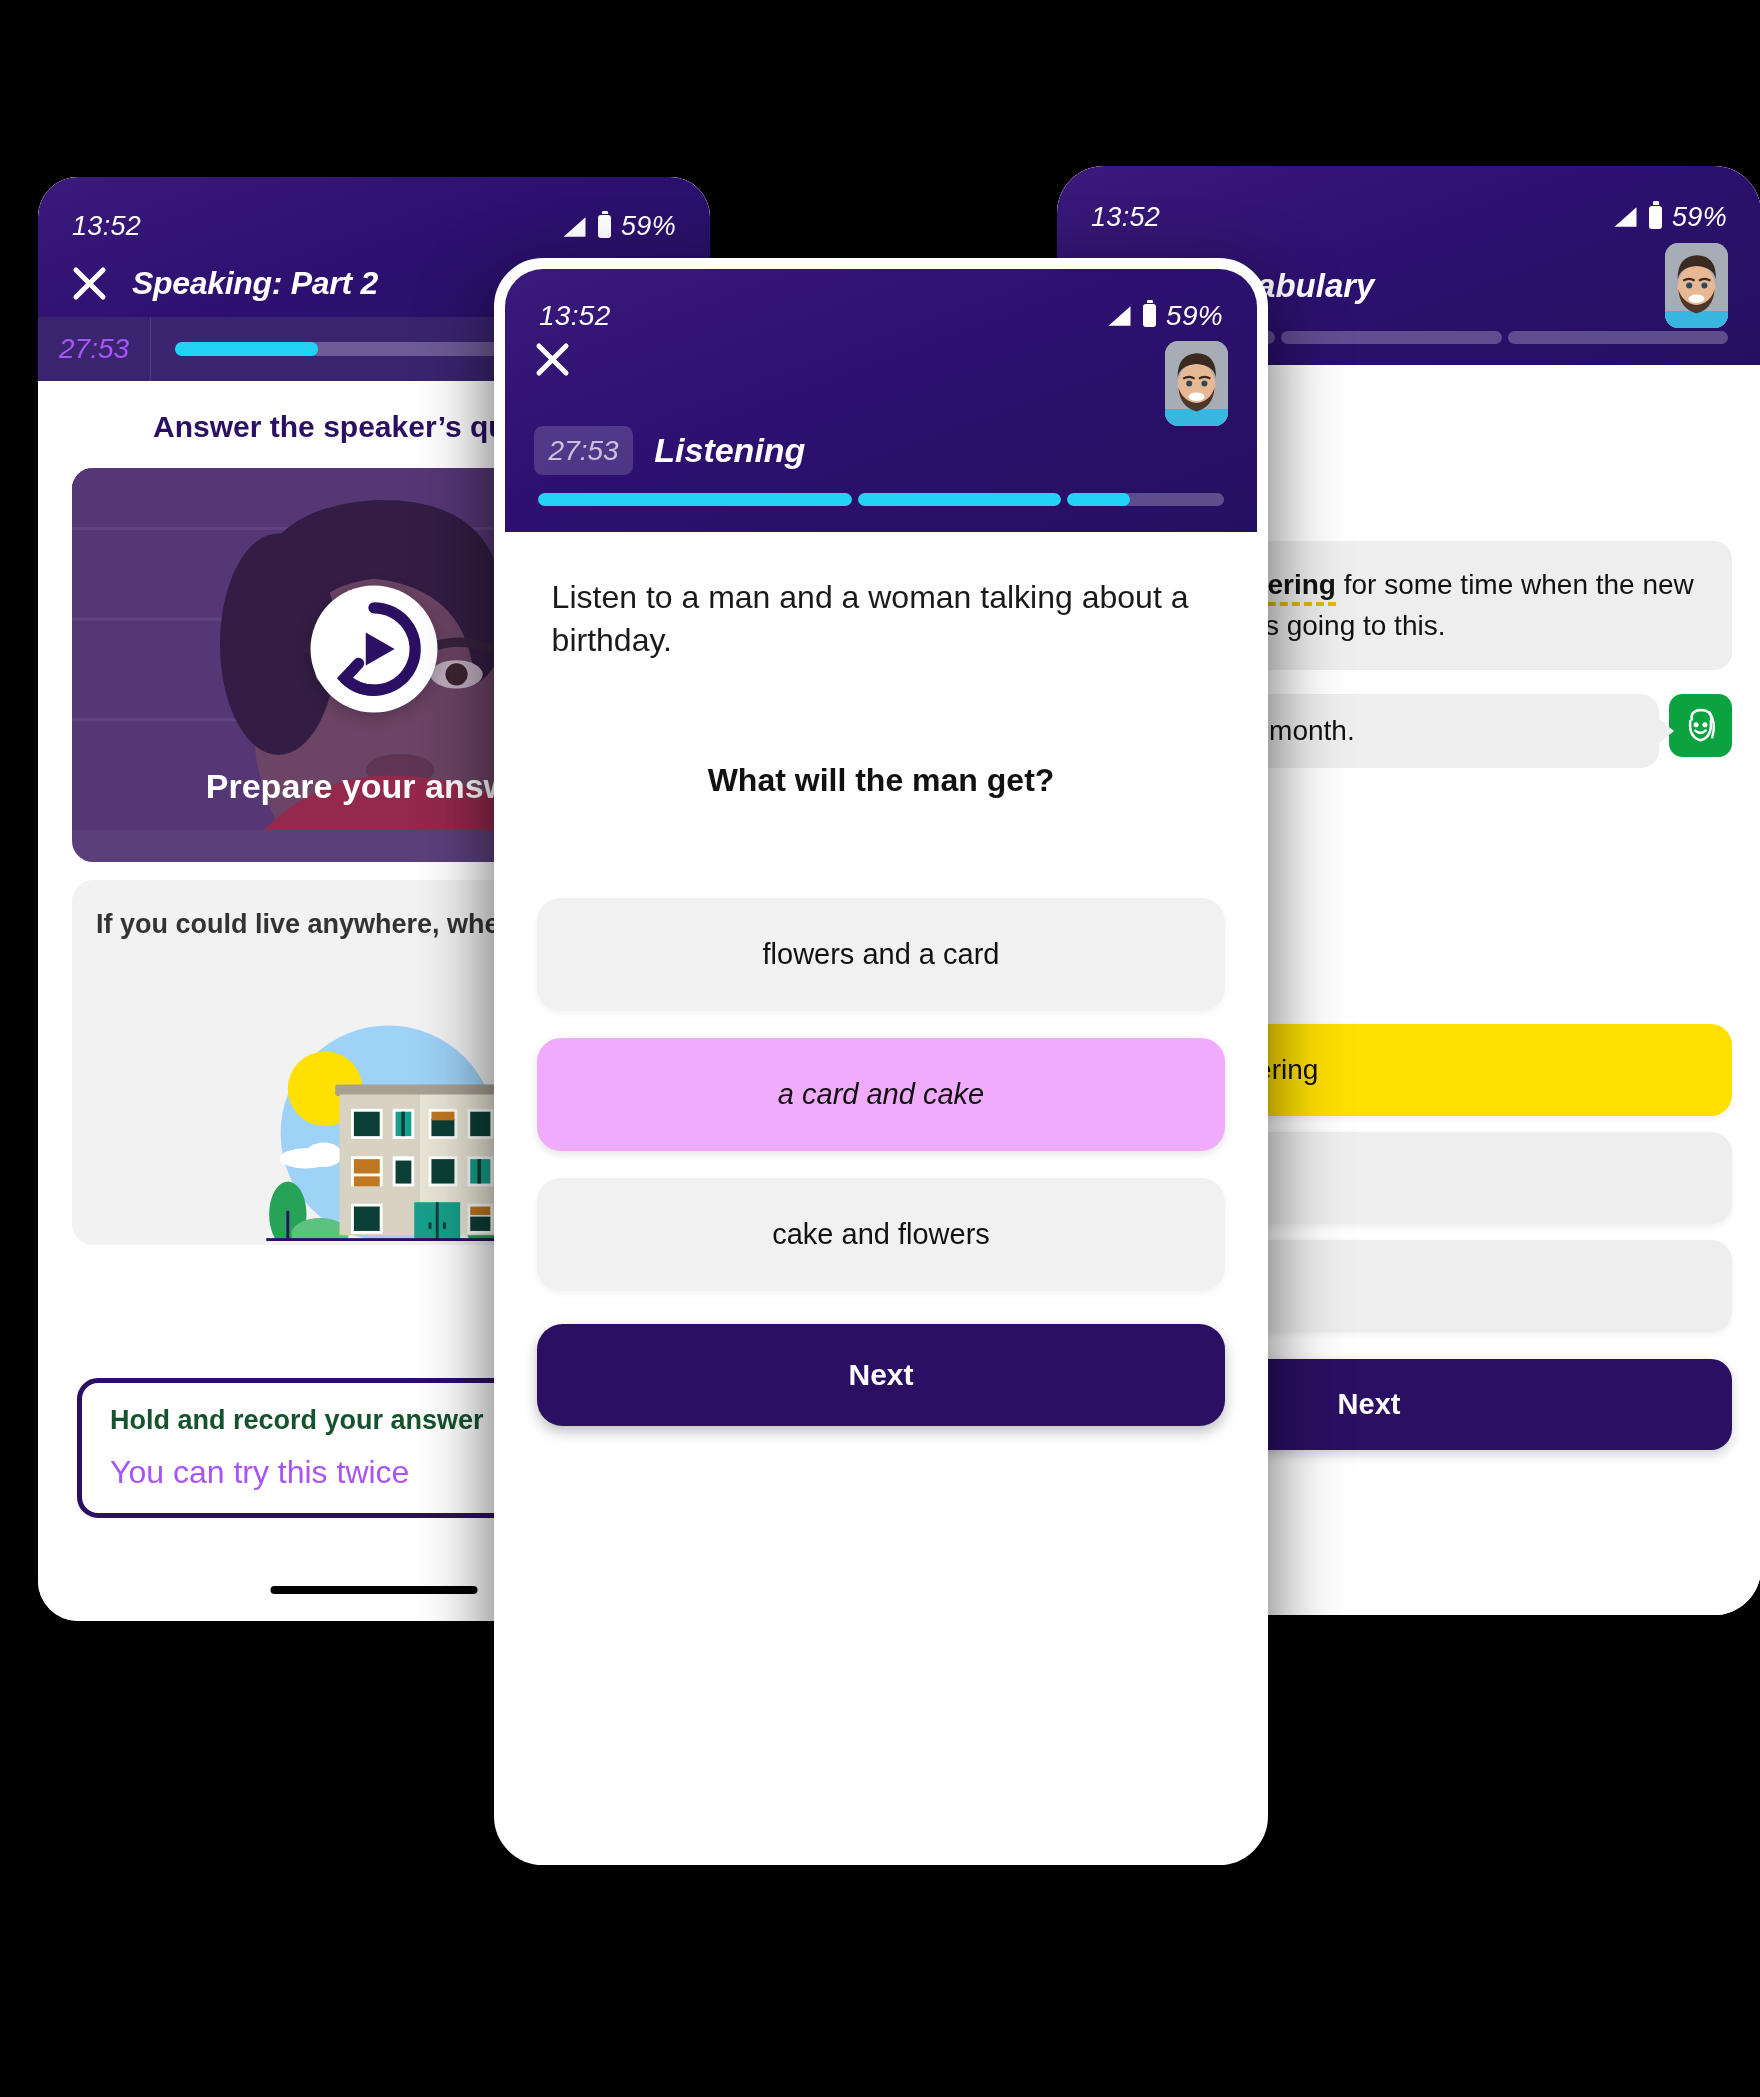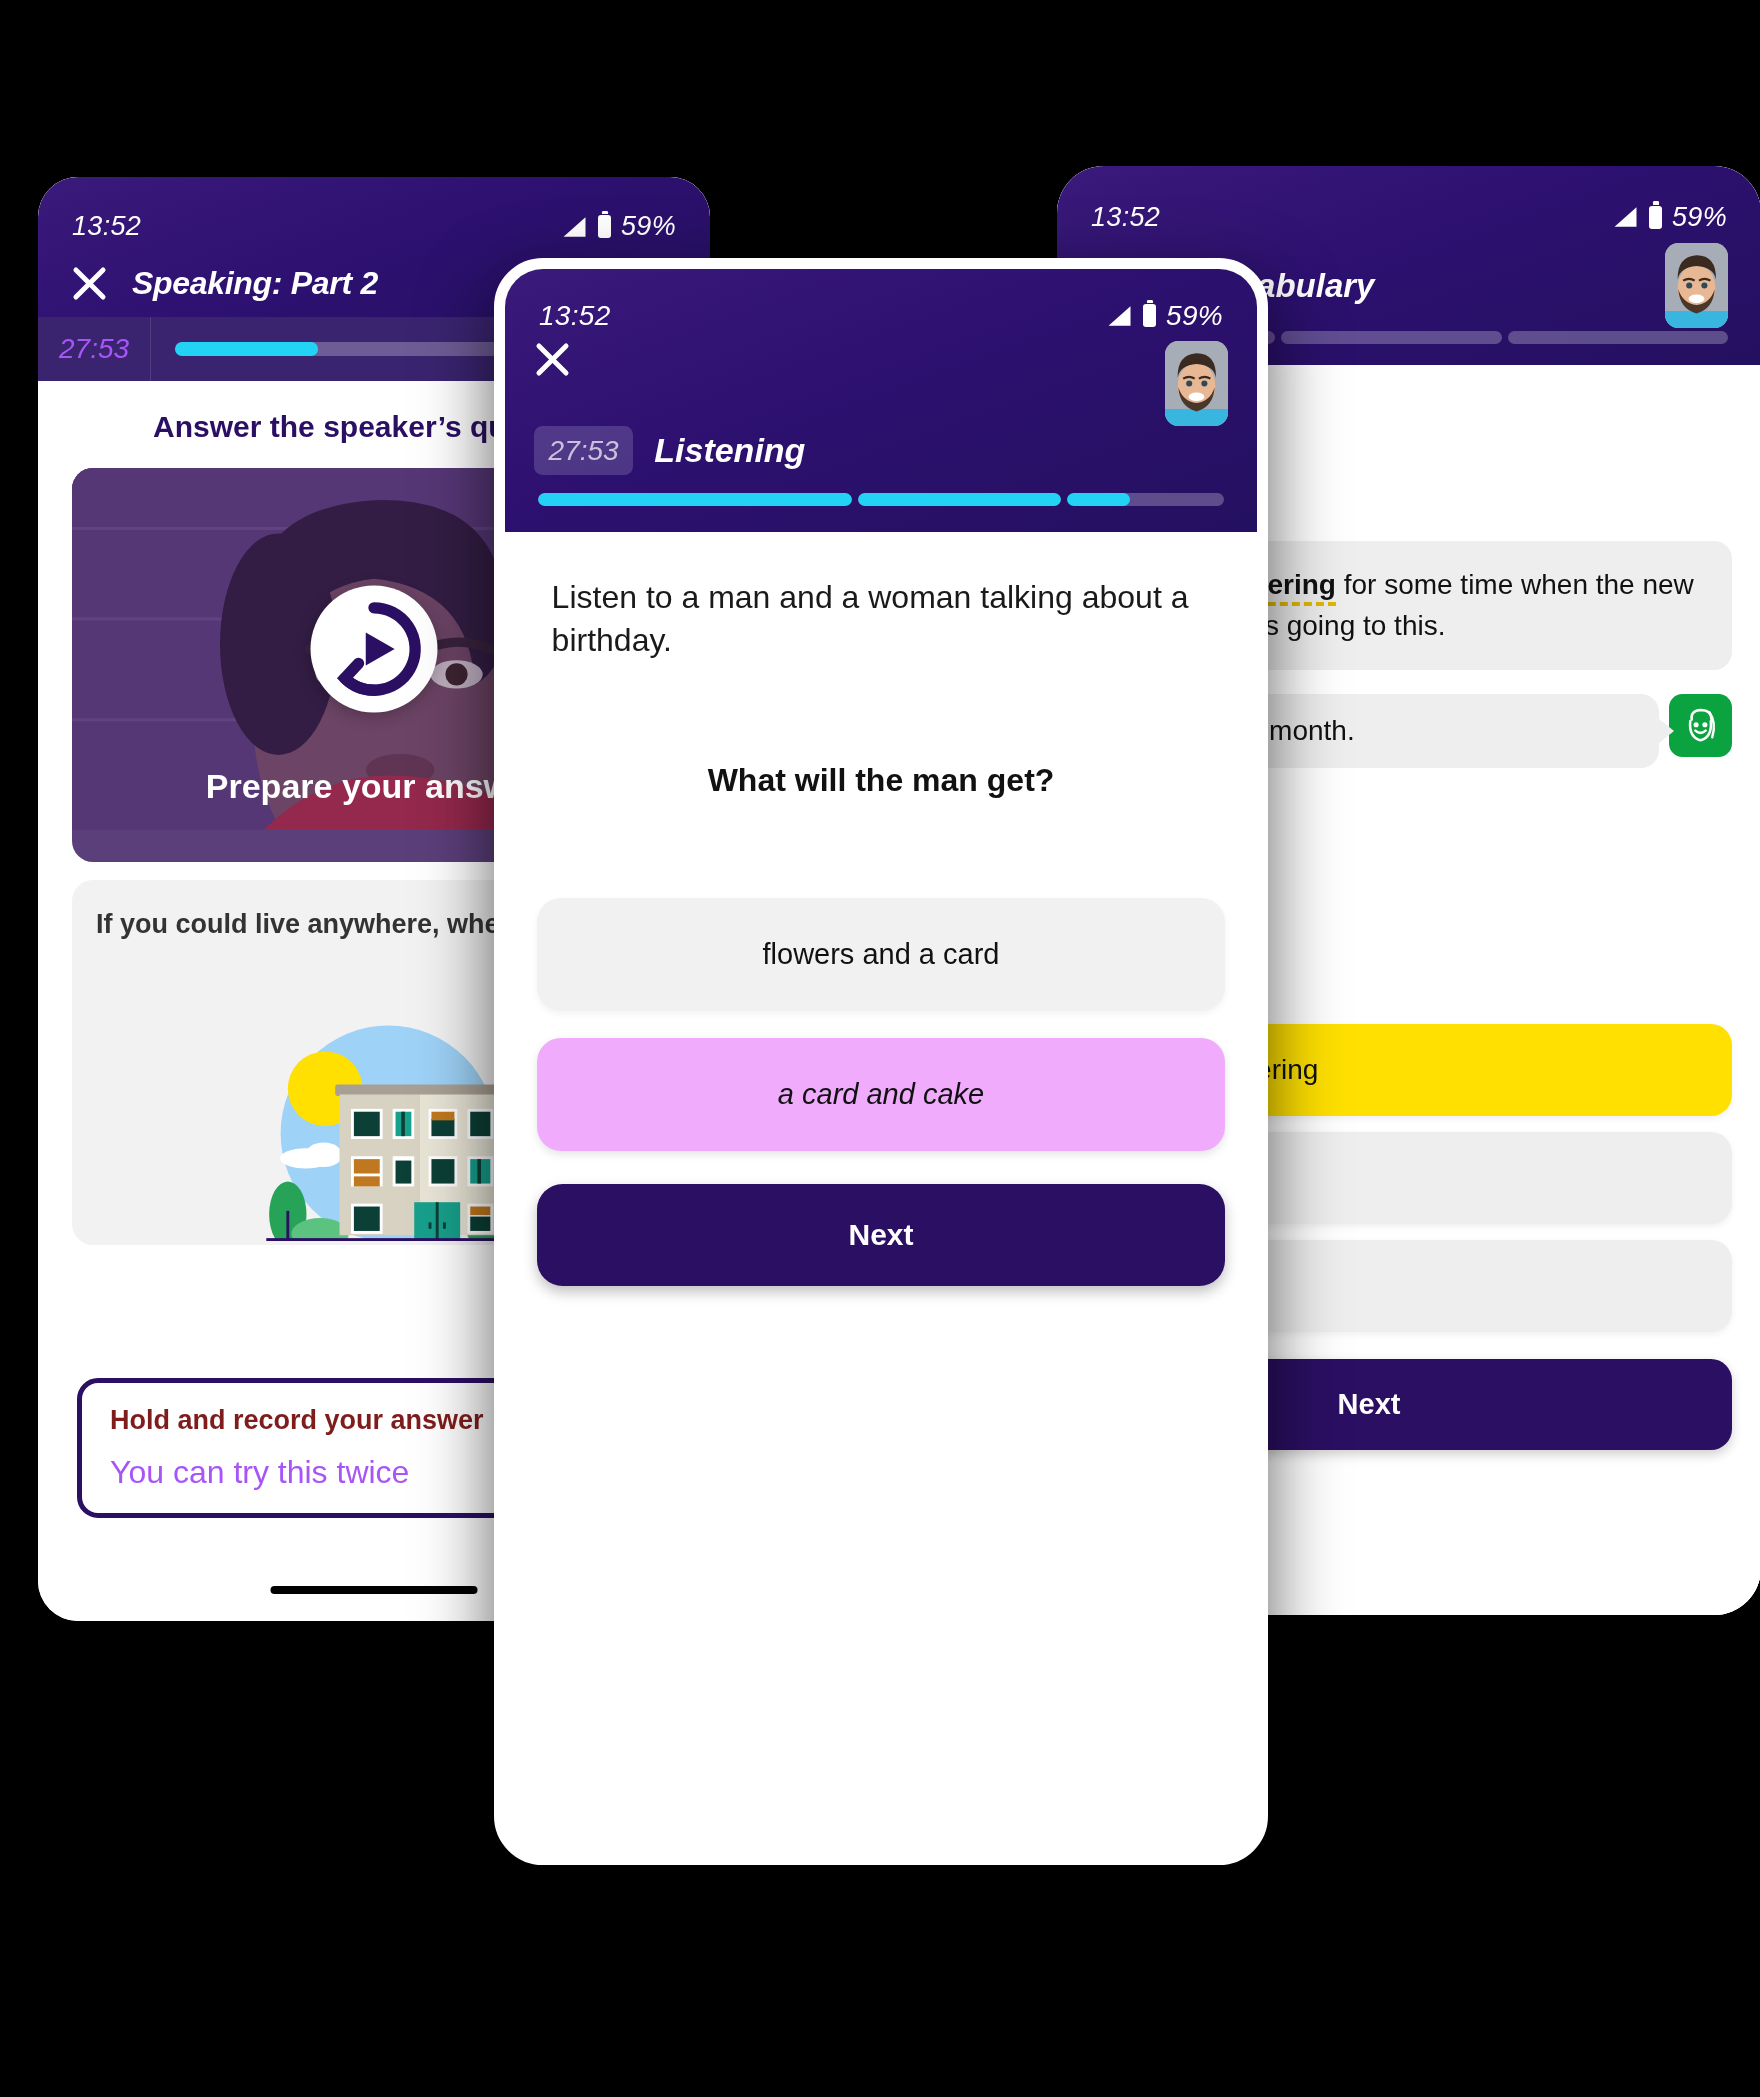--- a/index.html
+++ b/index.html
@@ -109,21 +109,21 @@
   }
   .illus-q {
     padding: 27px 24px 0 24px; text-align:center; color:#333; font-size: 27px;
     font-weight: 700; line-height: 1.3; white-space: nowrap;
   }
   .record-btn {
     position:absolute; left: 39px; right: 39px; bottom: 103px;
     border: 5.5px solid #2b0f63; border-radius: 21px; background:#fff;
     padding: 22px 28px;
   }
-  .record-title { font-size: 27px; font-weight: 700; color:#7f1d1d; white-space: nowrap; }
+  .record-title { font-size: 27px; font-weight: 700; color:#14532d; white-space: nowrap; }
   .record-sub { font-size: 32px; color:#a855f7; margin-top: 18px; white-space: nowrap; }
   .home-ind {
     position:absolute; left:50%; transform:translateX(-50%); bottom: 27px;
     width: 207px; height: 8.5px; border-radius: 4.3px; background:#000;
   }
 
   
   #phone-right { left: 1057px; top: 166px; width: 704px; height: 1449px; }
   #phone-right .topbar { padding-top: 28px; }
   #phone-right .statusrow { height: 46px; }
@@ -456,20 +456,21 @@
 
       <div class="c-body">
         <div class="c-instr">Listen to a man and a woman talking about a birthday.</div>
 
 
         <div class="c-question">What will the man get?</div>
 
         <div style="margin-top: 99px;">
           <div class="c-opt">flowers and a card</div>
           <div class="c-opt sel">a card and cake</div>
+          <div class="c-opt">cake and flowers</div>
           <div class="c-next">Next</div>
         </div>
       </div>
     </div>
   </div>
 
 </div>
 
 
 </body></html>

